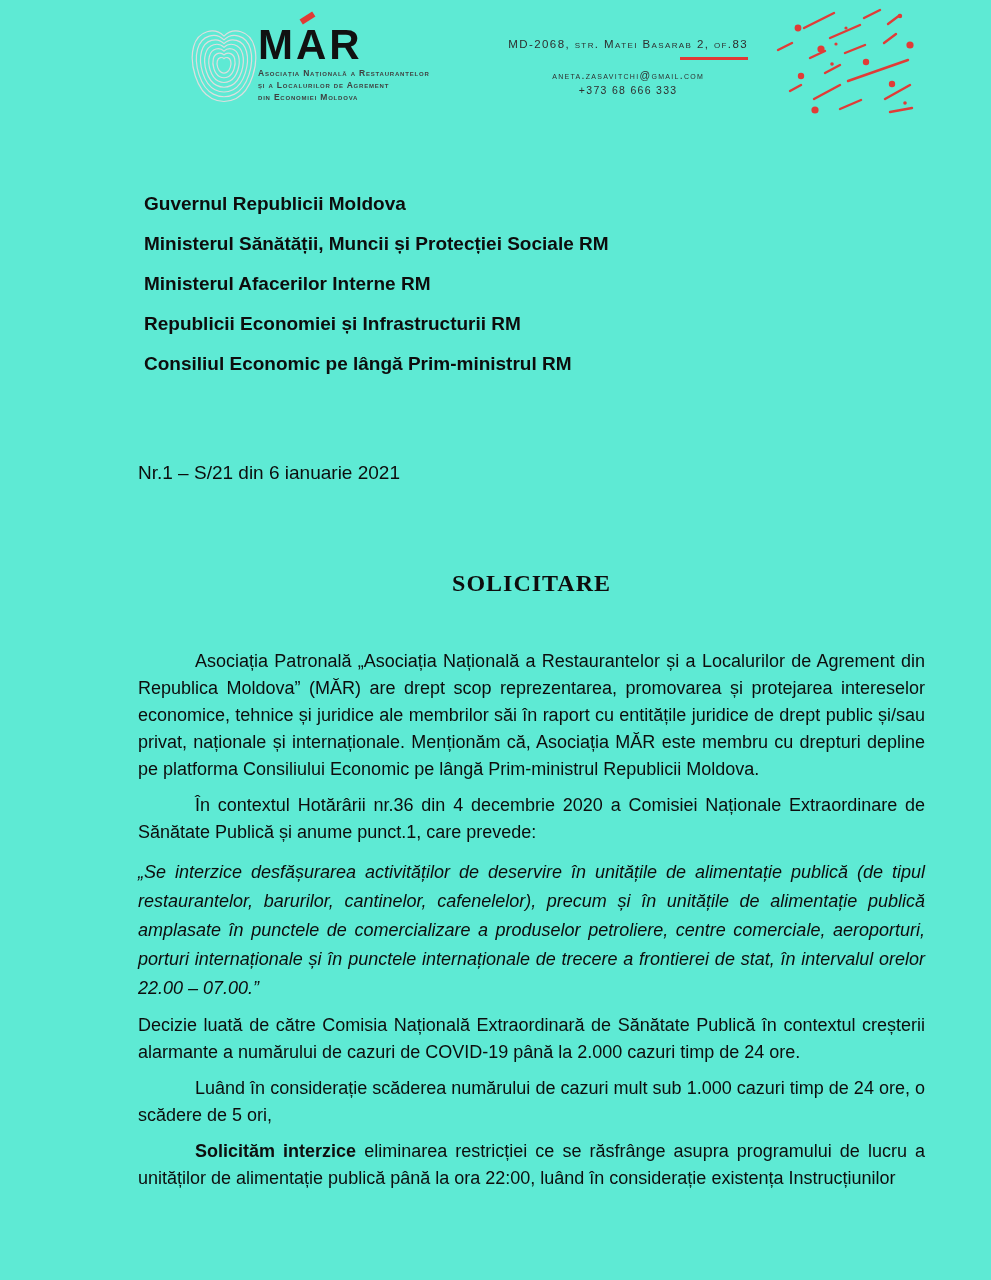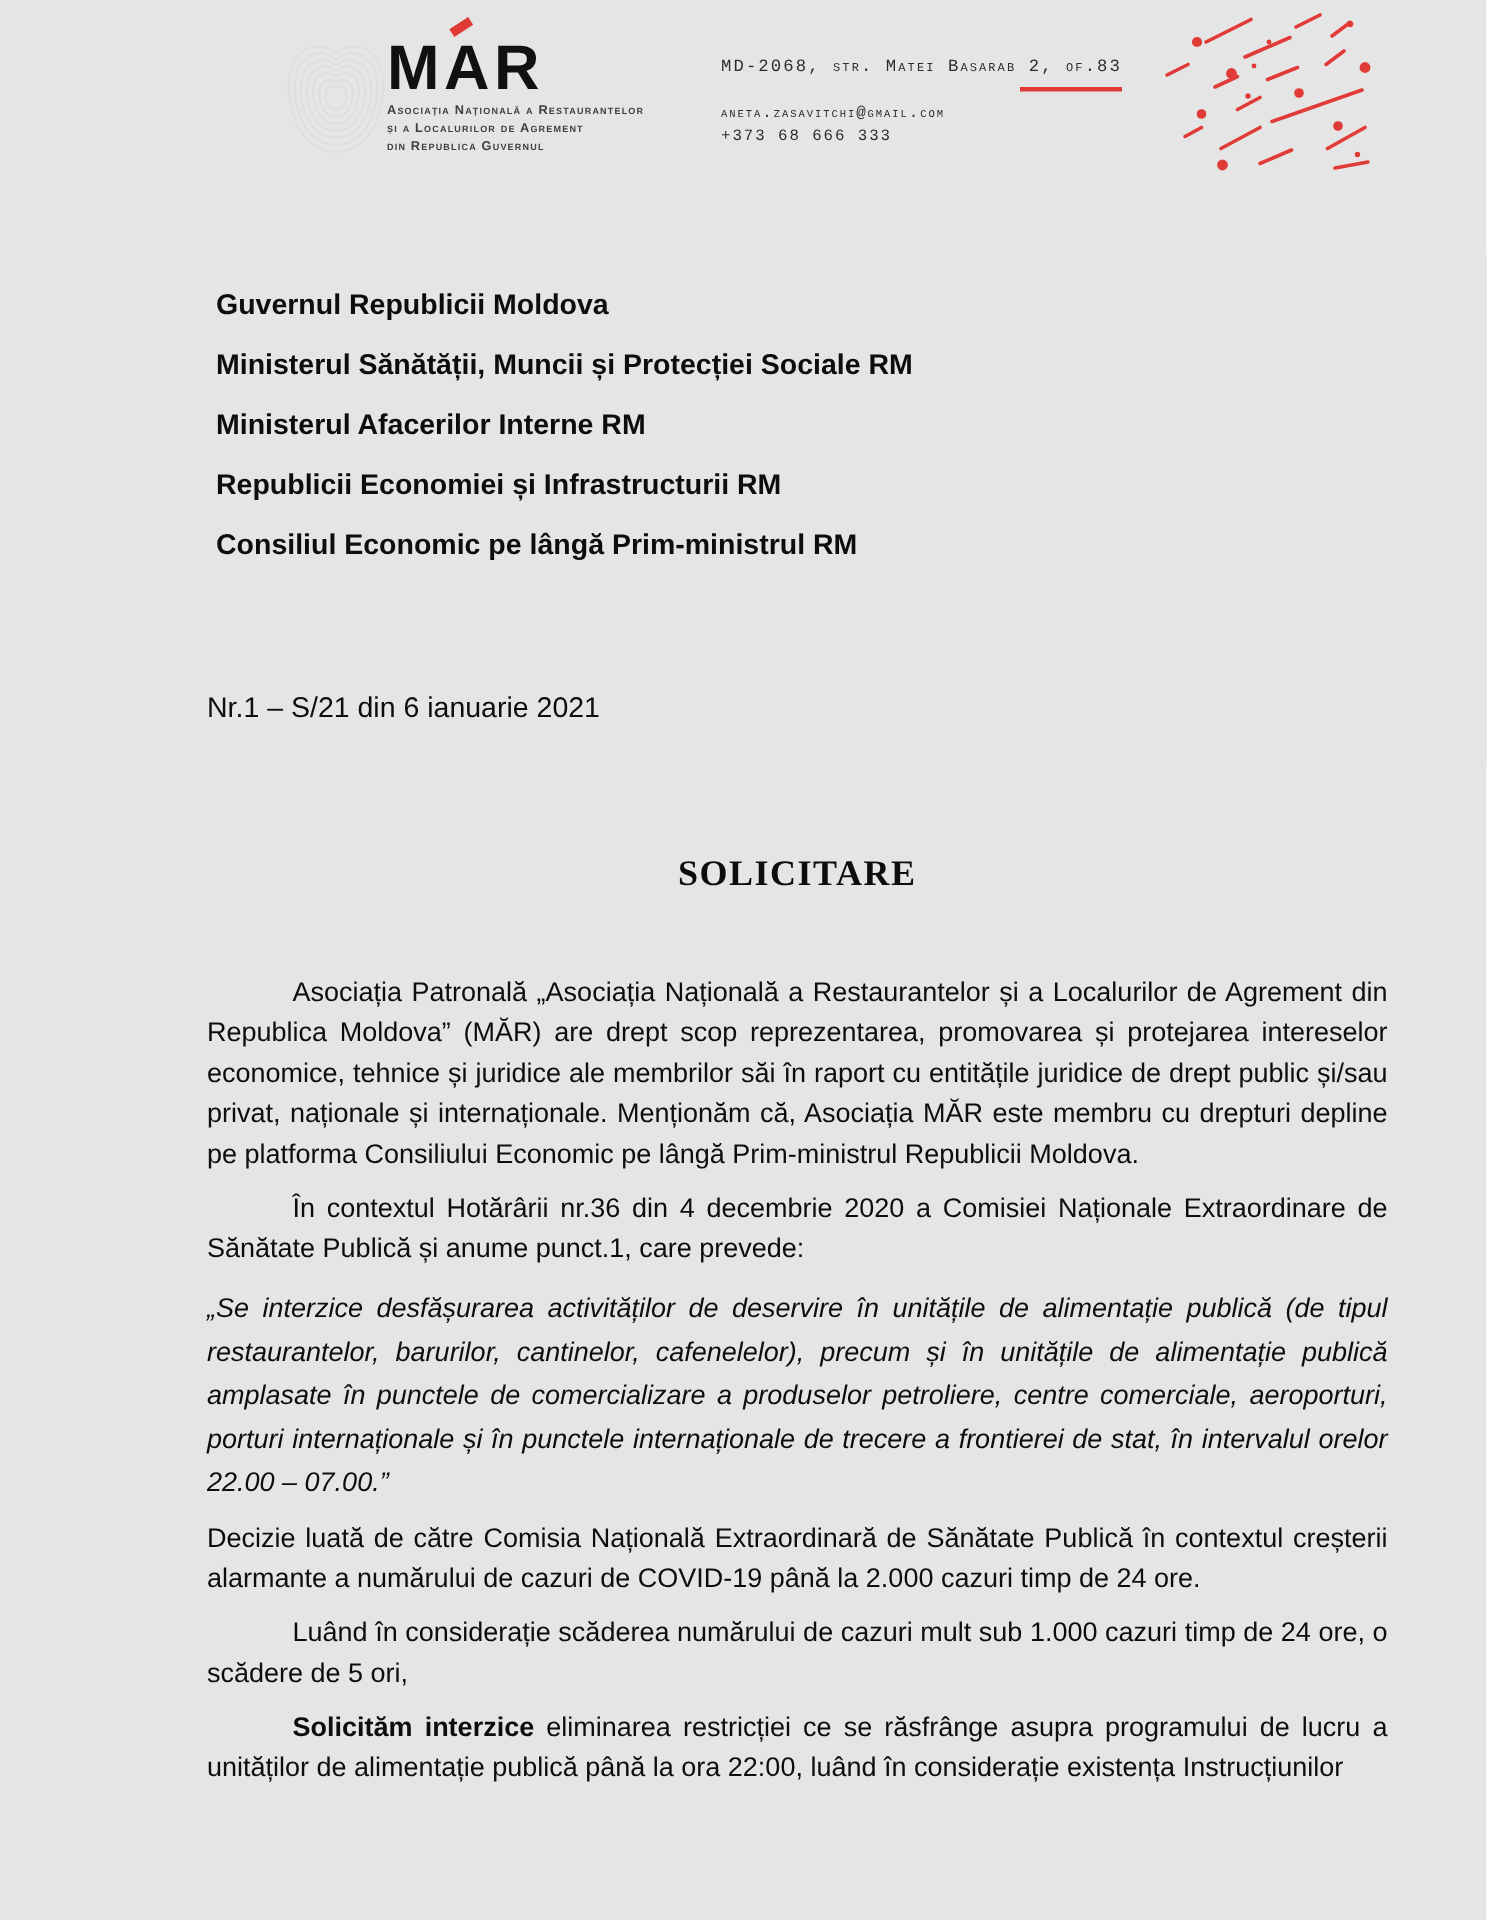--- a/index.html
+++ b/index.html
@@ -1,19 +1,19 @@
 <!DOCTYPE html>
 <html><head>
 <meta charset="utf-8">
 <style>
   html,body { margin:0; padding:0; background:#ffffff; }
   .page {
     position:relative;
     width:991px; height:1280px;
-    background:#e5e5e5;
+    background:#5eead4;
     font-family:"Liberation Sans", sans-serif;
     color:#161616;
     overflow:hidden;
   }
 
   
   .logo-mark { position:absolute; left:186px; top:22px; }
   .logo-text { position:absolute; left:258px; top:24px; }
   .logo-name {
     position:relative;
@@ -31,23 +31,22 @@
   .logo-tagline {
     margin-top:1px;
     font-size:8.5px; line-height:12px;
     letter-spacing:0.8px;
     font-variant:small-caps;
     color:#3f3f3f;
     font-weight:bold;
   }
   .contact {
     position:absolute; right:243px; top:38px;
-    text-align:left;
+    text-align:center;
     color:#333333;
-    font-family:Liberation Mono, monospace;
   }
   .contact-address {
     font-size:11.5px; letter-spacing:1.4px;
     font-variant:small-caps; color:#2e2e2e;
   }
   .contact-underline {
     width:68px; height:3px; background:#e03a35;
     margin:7px 0 9px auto;
   }
   .contact-email, .contact-phone {
@@ -117,21 +116,21 @@
         <path vector-effect="non-scaling-stroke" transform="translate(50 56) scale(0.22) translate(-50 -56)" d="M50 18 C38 6 16 10 10 32 C4 54 14 90 34 100 C44 105 56 105 66 100 C86 90 96 54 90 32 C84 10 62 6 50 18 Z"></path>
       </g>
     </svg>
   </div>
 
   <div class="logo-text">
     <div class="logo-name"><span>M</span><span class="logo-a"><i class="logo-accent"></i><span>A</span></span><span>R</span></div>
     <div class="logo-tagline">
       <div>Asociația Națională a Restaurantelor</div>
       <div>și a Localurilor de Agrement</div>
-      <div>din Republica Guvernul</div>
+      <div>din Economiei Moldova</div>
     </div>
   </div>
 
   <div class="contact">
     <div class="contact-address">MD-2068, str. Matei Basarab 2, of.83</div>
     <div class="contact-underline"></div>
     <div class="contact-email">aneta.zasavitchi@gmail.com</div>
     <div class="contact-phone">+373 68 666 333</div>
   </div>
 

